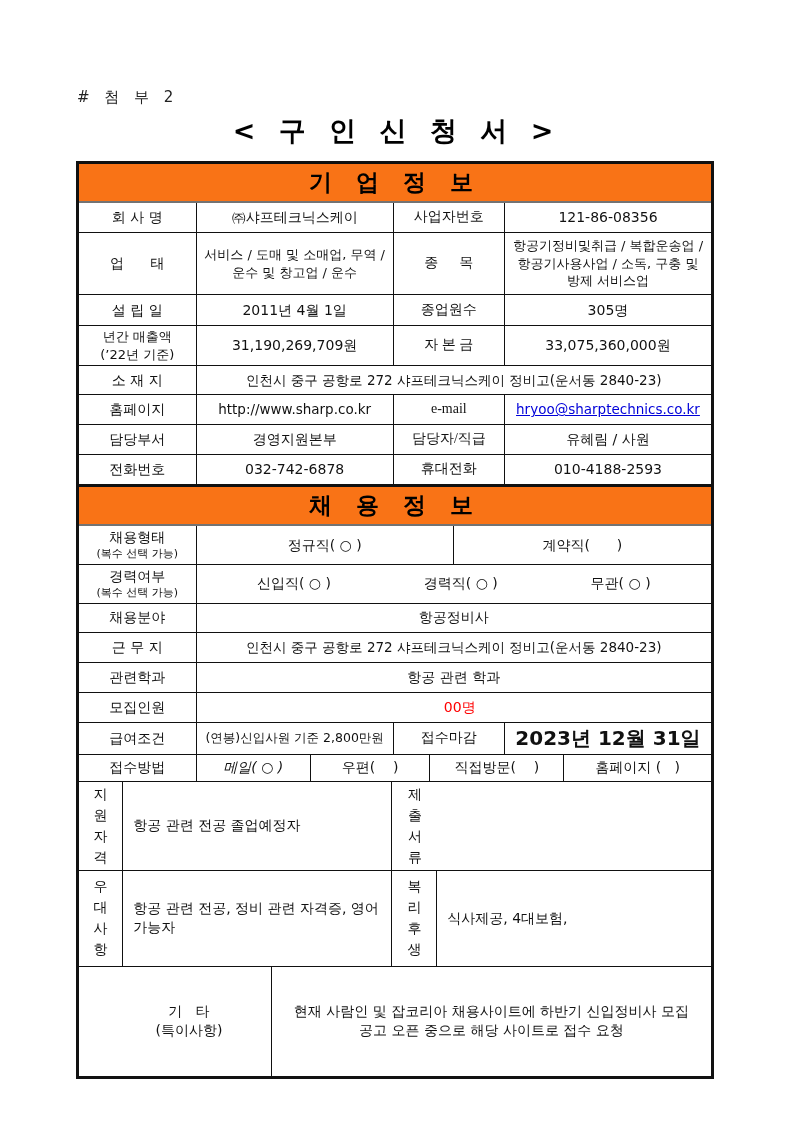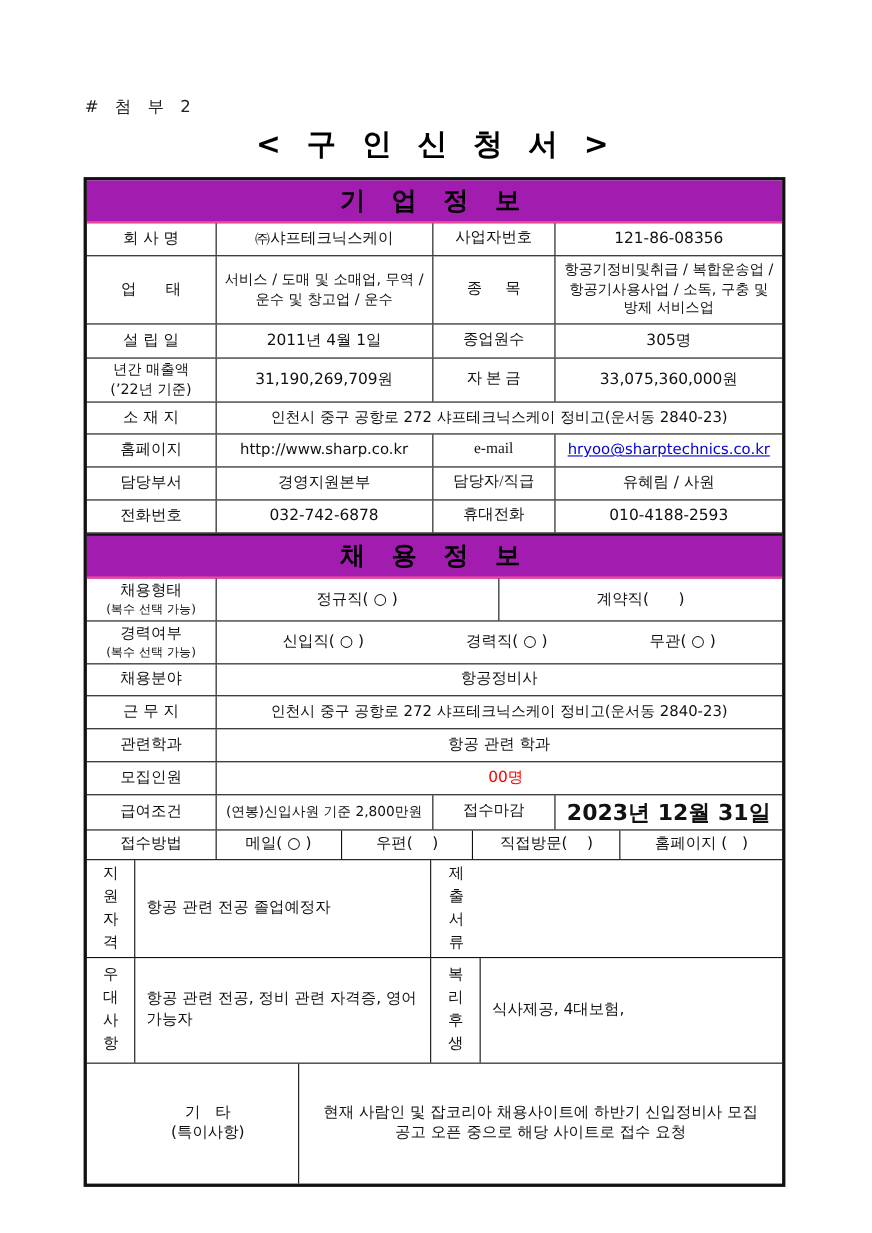--- a/index.html
+++ b/index.html
@@ -18,42 +18,42 @@
     position: absolute; top: 113px; left: 0; width: 100%;
     text-align: center; font-size: 27px; font-weight: bold;
     letter-spacing: 7px; color: #000;
   }
   .doc-table {
     position: absolute; top: 161px; left: 76px; width: 638px;
     border: 3px solid #111; background: #fff;
   }
   .row { display: flex; border-bottom: 1px solid #111; align-items: stretch; }
   .row:last-child { border-bottom: none; }
-  .row.section { border-top: 2px solid #111; border-bottom: 2px solid #ec4899; background: #a21caf; }
+  .row.section { border-top: 2px solid #111; border-bottom: 2px solid #737373; background: #f97316; }
   .row.section:first-child { border-top: none; }
   .cell {
     border-right: 1px solid #111;
     display: flex; flex-direction: column;
     align-items: center; justify-content: center;
     text-align: center; white-space: pre-wrap;
     padding: 2px 4px; line-height: 1.35;
   }
   .cell:last-child { border-right: none; }
   .sec-cell {
     width: 100%; text-align: center; padding: 3px 0;
     font-size: 23px; font-weight: bold; letter-spacing: 8px; color: #000;
   }
   
   .c-l1 { width: 18.6%; }
   .c-v1 { width: 31.2%; }
   .c-l2 { width: 17.6%; font-family: Liberation Serif, serif; }
   .c-v2 { flex: 1; }
   .c-half { width: 40.7%; }
   .c-half:last-child { flex: 1; }
-  .c-a1 { width: 18.1%; } .c-a2 { width: 18.9%; } .c-a3 { width: 21.2%; } .c-a4 { flex: 1; }
+  .c-a1 { width: 18.1%; font-style: italic; } .c-a2 { width: 18.9%; } .c-a3 { width: 21.2%; } .c-a4 { flex: 1; }
   .c-vl { width: 7%; }
   .c-vv1 { width: 42.6%; }
   .c-vl2 { width: 7.1%; }
   .c-vv2 { flex: 1; }
   .c-etcl { width: 27.3%; }
   .c-etcv { flex: 1; }
   
   .h30 { min-height: 30px; } .h31 { min-height: 31px; } .h33 { min-height: 33px; }
   .h29 { min-height: 29px; } .h28 { min-height: 28px; } .h27 { min-height: 27px; }
   .h35 { min-height: 35px; } .h62 { min-height: 62px; } .h80 { min-height: 80px; }

